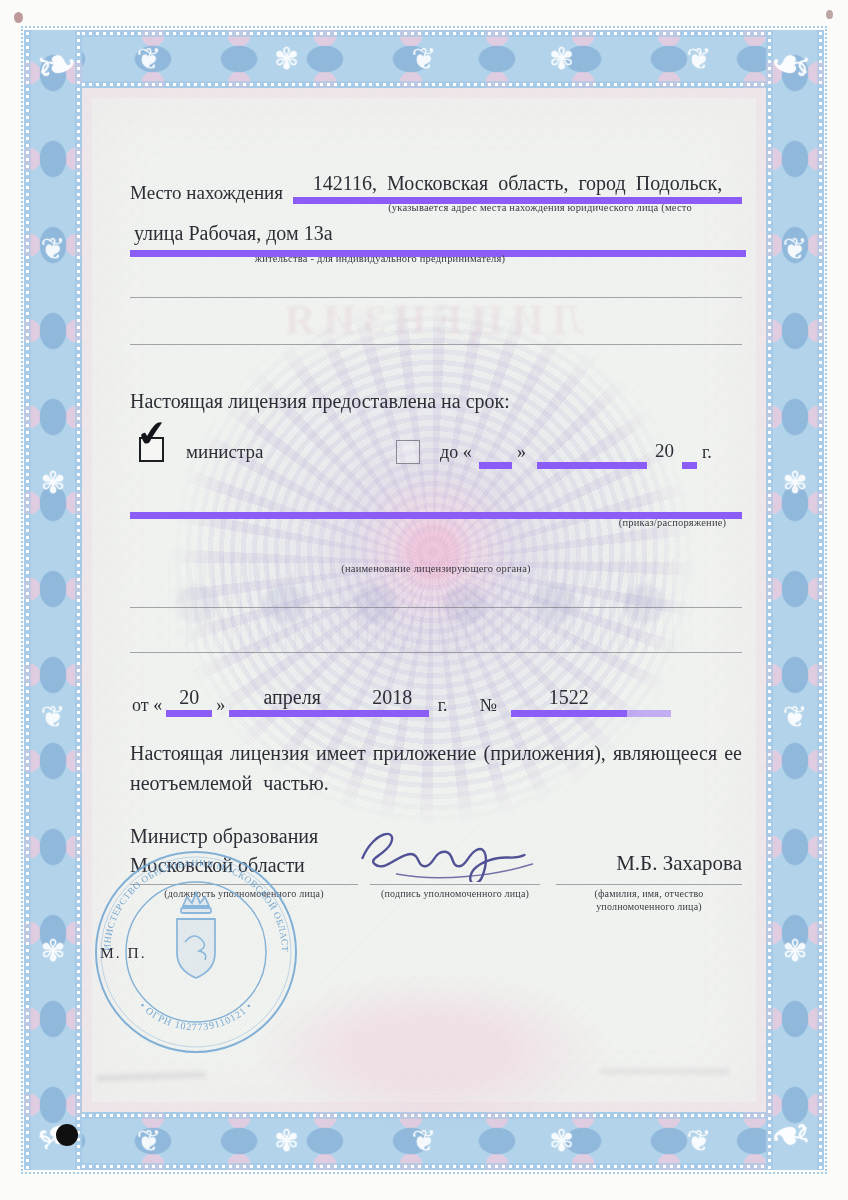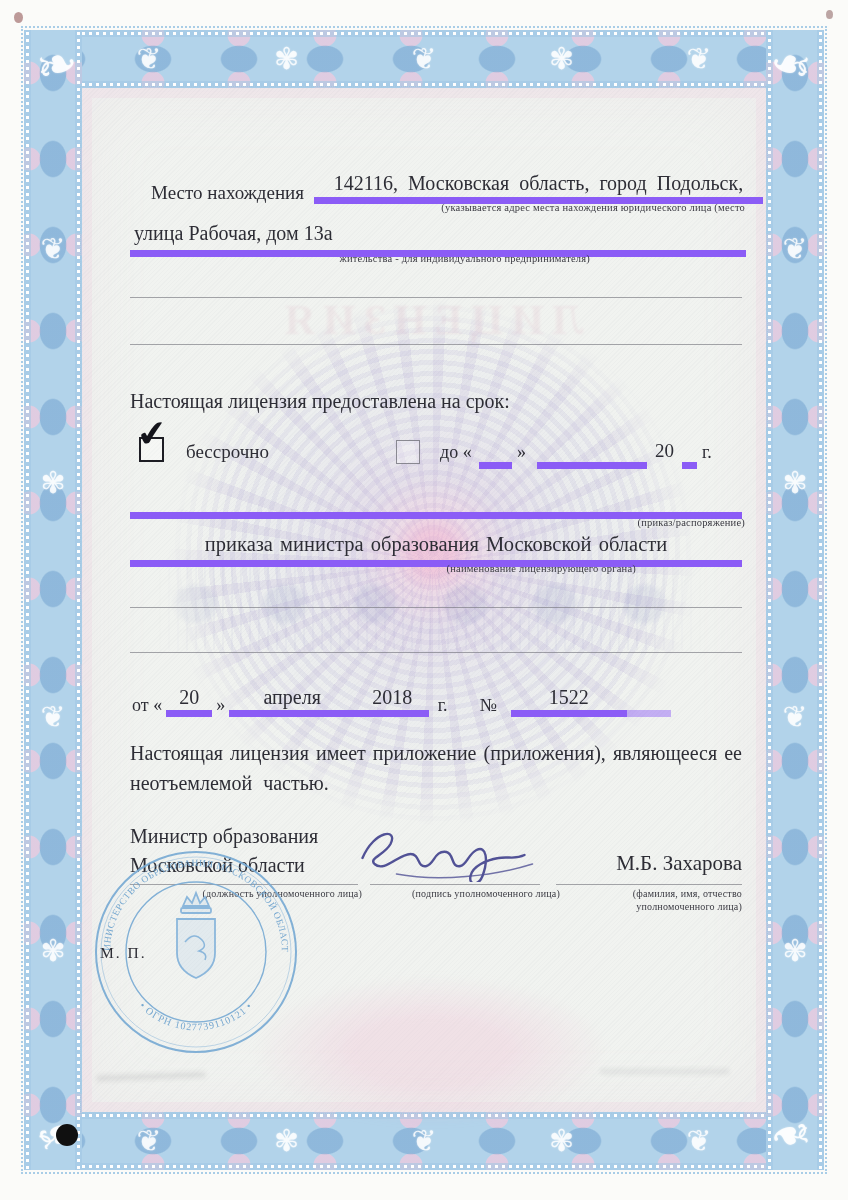--- a/index.html
+++ b/index.html
@@ -79,26 +79,26 @@
   }
   .glow-bottom{position:absolute;left:250px;top:975px;width:360px;height:150px;z-index:1;
     background:radial-gradient(ellipse at center, rgba(240,185,210,.30) 0 30%, rgba(240,185,210,0) 70%);
     filter:blur(4px);}
 
   
   .content{position:absolute;inset:0;z-index:3;}
   .content > div{position:absolute;}
   .hairline{height:0;border-top:1px solid rgba(120,120,128,.65);}
   .u{border-bottom:7px solid #8b5cf6;}
-  .hint{font-size:10.5px;color:#3a3a42;letter-spacing:.2px;text-align:right;line-height:1.25;}
+  .hint{font-size:10.5px;color:#3a3a42;letter-spacing:.2px;text-align:center;line-height:1.25;}
   .body-text{font-size:20px;}
   .entry{font-size:20px;}
 
   .row-flex{display:flex;align-items:flex-end;}
-  #row-location{top:172px;left:130px;width:612px;margin-left:21px;}
+  #row-location{top:172px;left:130px;width:612px;}
   #row-location .label{white-space:nowrap;padding-right:10px;font-size:19px;}
   #row-location .value{flex:1;text-align:center;word-spacing:5px;padding-bottom:2px;}
   #hint1{top:201px;left:335px;width:410px;}
   #row-location2{top:222px;left:130px;width:612px;padding-bottom:5px;padding-left:4px;}
   #hint2{top:252px;left:170px;width:420px;}
   #blank1{top:297px;left:130px;width:612px;}
   #blank2{top:344px;left:130px;width:612px;}
   #watermark{top:296px;left:240px;width:380px;text-align:center;font-size:42px;letter-spacing:8px;
     color:#d8a3b8;opacity:.15;transform:scaleX(-1);filter:blur(1px);font-weight:bold;}
   #term-intro{top:390px;left:130px;}
@@ -215,35 +215,34 @@
     <div id="hint1" class="hint">(указывается адрес места нахождения юридического лица (место</div>
     <div id="row-location2" class="u entry">улица Рабочая, дом 13а</div>
     <div id="hint2" class="hint">жительства - для индивидуального предпринимателя)</div>
 
     <div id="blank1" class="hairline"></div>
     <div id="blank2" class="hairline"></div>
 
     <div id="term-intro" class="body-text">Настоящая лицензия предоставлена на срок:</div>
     <div id="check1-box"></div>
     <div id="check1-mark">✔</div>
-    <div id="check1-label">бессрочно</div>
+    <div id="check1-label">министра</div>
     <div id="check2-box"></div>
     <div id="until-prefix">до «</div>
     <div id="until-line1" class="u"></div>
     <div id="until-close">»</div>
     <div id="until-line2" class="u"></div>
     <div id="until-year">20</div>
     <div id="until-line3" class="u"></div>
     <div id="until-suffix">г.</div>
 
     <div id="basis-row" class="row-flex">
       <span class="fill u"></span>
     </div>
     <div id="hint-prikaz" class="hint">(приказ/распоряжение)</div>
-    <div id="org-line" class="u">приказа министра образования Московской области</div>
     <div id="hint-org" class="hint">(наименование лицензирующего органа)</div>
 
     <div id="blank3" class="hairline"></div>
     <div id="blank4" class="hairline"></div>
 
     <div id="date-row">
       <span class="static">от «</span>
       <span class="cell day u">20</span>
       <span class="static">»</span>
       <span class="cell month u">апреля</span>

